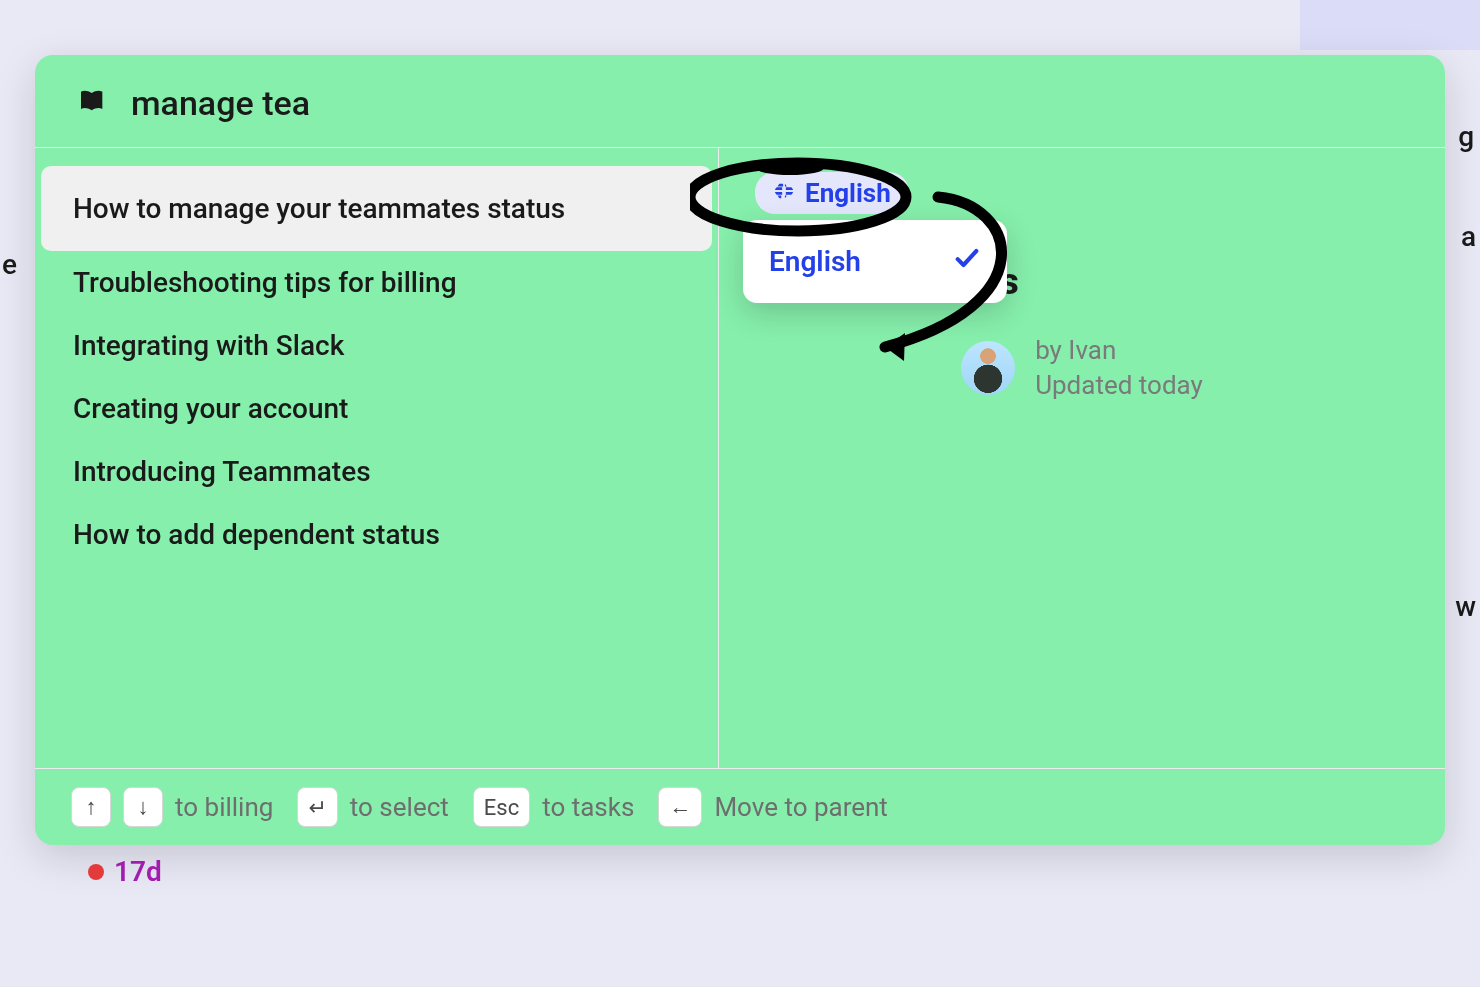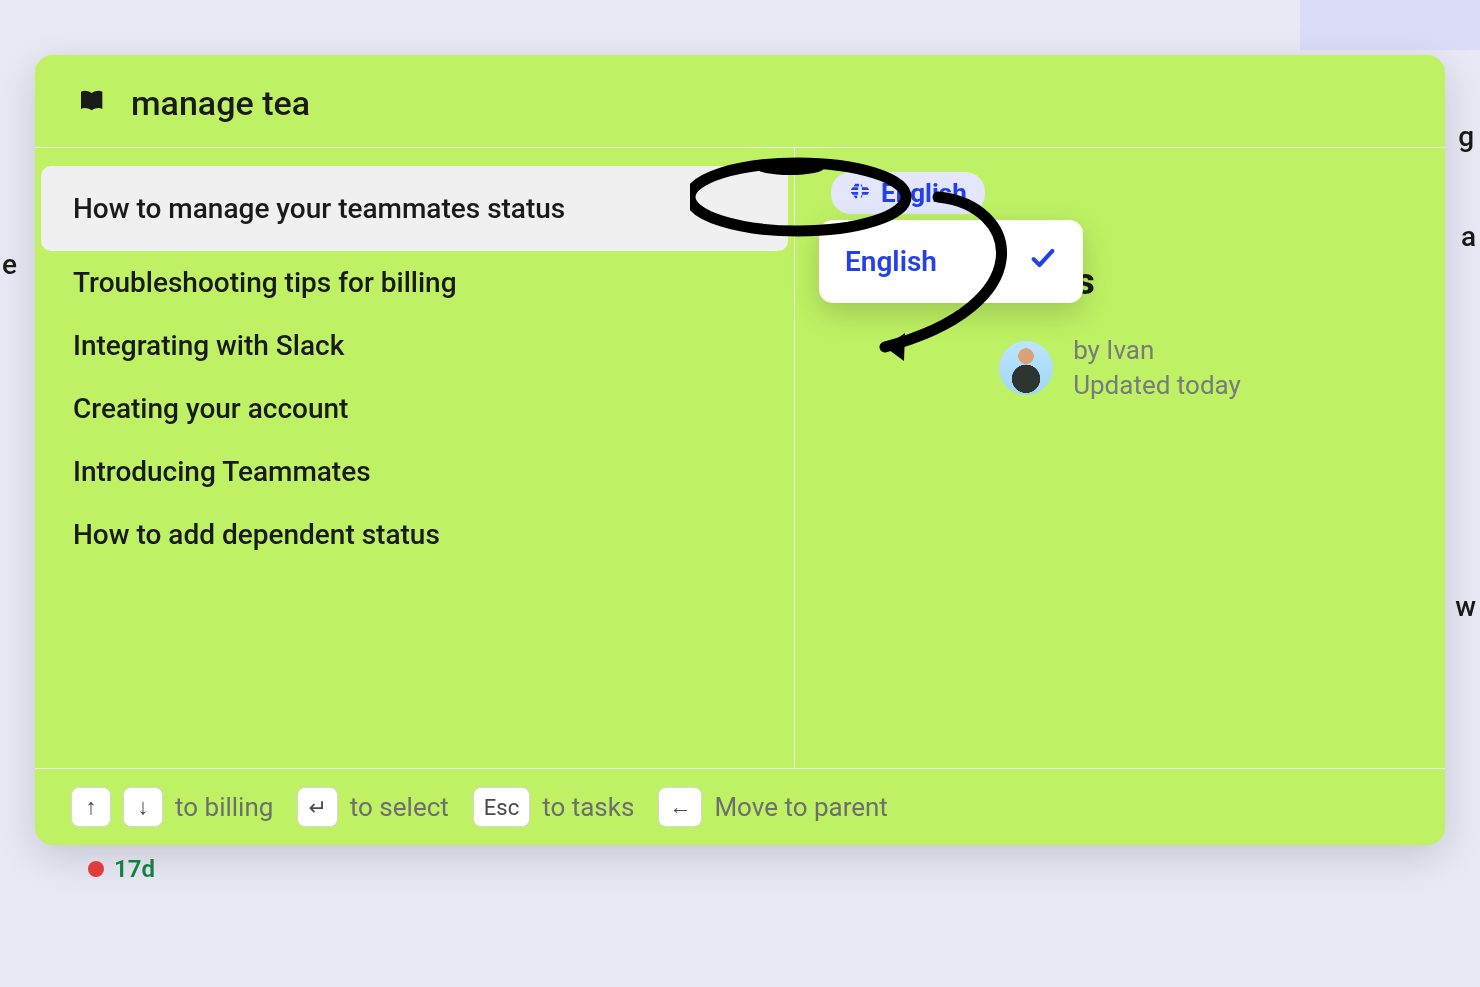--- a/index.html
+++ b/index.html
@@ -12,39 +12,39 @@
       overflow: hidden;
     }
     .bg-accent { position:absolute; top:0; right:0; width:180px; height:50px; background:#dadcf8; }
     .bg-letters { position:absolute; color:#1a1a1a; font-size:28px; font-weight:500; }
     .modal {
       position: absolute;
       top: 55px;
       left: 35px;
       right: 35px;
       height: 790px;
-      background: #bef264;
+      background: #86efac;
       border-radius: 18px;
       box-shadow: 0 12px 40px rgba(0,0,0,.15);
       display: flex;
       flex-direction: column;
       overflow: hidden;
     }
     .modal-header {
       display: flex;
       align-items: center;
       gap: 22px;
       padding: 28px 42px 24px;
       border-bottom: 1px solid #ececec;
     }
     .book-icon { width:32px; height:32px; color:#1a1a1a; }
     .search-text { font-size: 34px; font-weight:500; color:#1a1a1a; }
     .modal-body { flex:1; display:flex; overflow:hidden; }
     .results {
-      width: 760px;
+      width: 684px;
       border-right: 1px solid #ececec;
       padding-top: 18px;
       overflow-y:auto;
     }
     .result-item {
       padding: 15px 38px;
       font-size: 28px;
       font-weight: 500;
       color: #1a1a1a;
       cursor: pointer;
@@ -90,21 +90,21 @@
     .key {
       display:inline-flex; align-items:center; justify-content:center;
       min-width:40px; height:40px; padding:0 10px;
       border:1px solid #d6d6d6; border-radius:8px;
       background:#fff; color:#4a4a4a; font-size:22px;
     }
     .hint-group { display:inline-flex; align-items:center; gap:12px; }
     .below-pill {
       position:absolute; left:88px; top:855px;
       display:flex; align-items:center; gap:10px;
-      font-size:24px; color:#15803d; font-weight:600;
+      font-size:28px; color:#a21caf; font-weight:600;
     }
     .red-dot { width:16px; height:16px; border-radius:50%; background:#e33b3b; }
     
     .annot { position:absolute; pointer-events:none; z-index:5; }
     .annot path, .annot ellipse { stroke:#000; stroke-width:11; fill:none; stroke-linecap:round; }
     .annot .dot { fill:#000; stroke:none; }
   </style>
 </head>
 <body>
 

